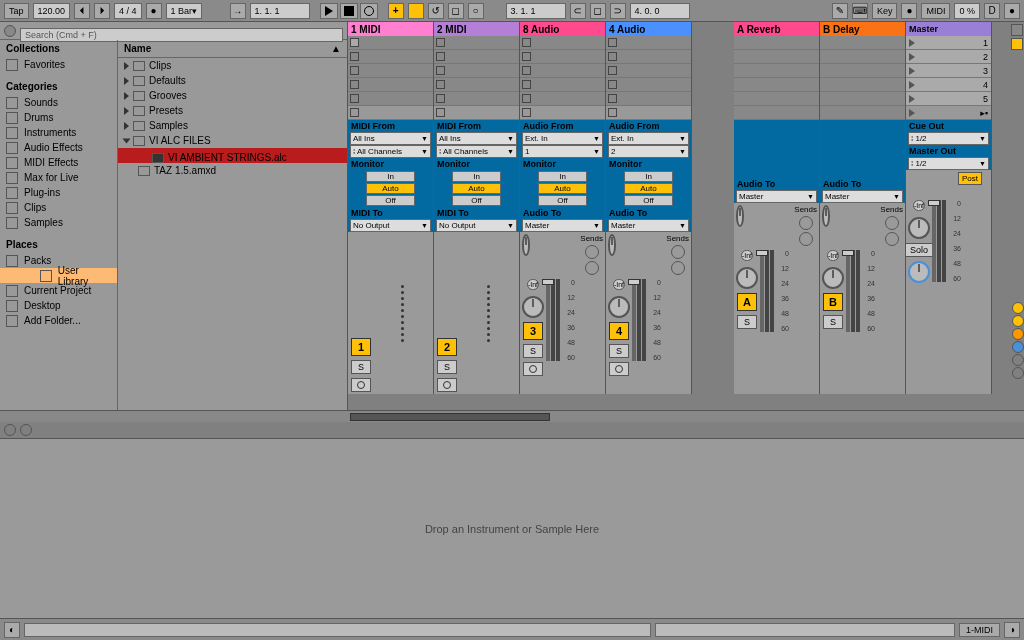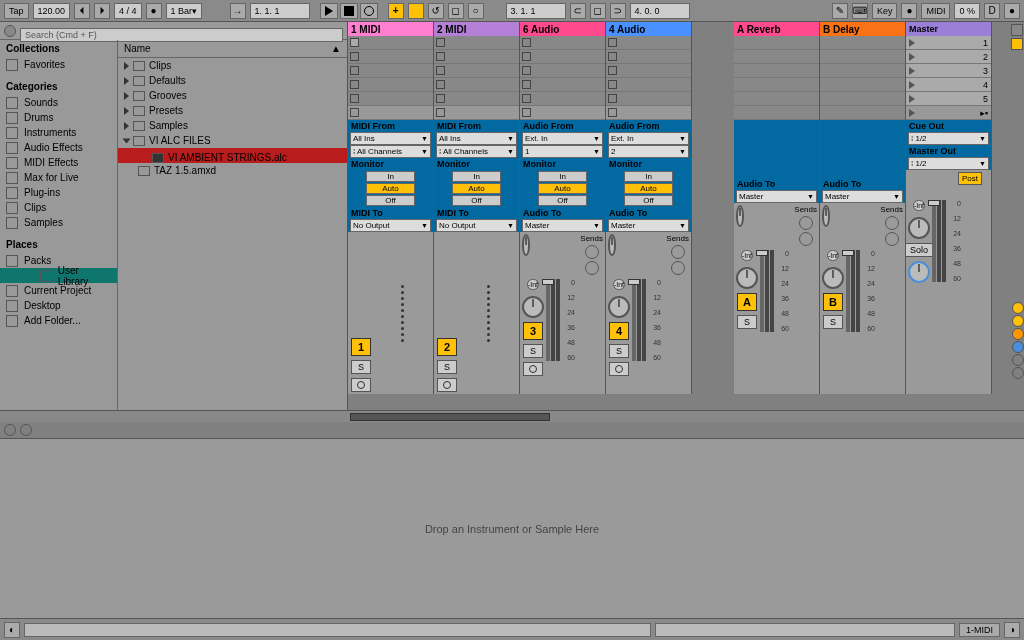--- a/index.html
+++ b/index.html
@@ -22,23 +22,23 @@
 .main { display:flex; height:388px; }
 .browser { width:348px; background:#999; border-right:1px solid #555; display:flex; flex-direction:column; }
 .browser-head { height:18px; display:flex; align-items:center; padding:0 4px; gap:4px; border-bottom:1px solid #666;}
 .browser-head .circ { width:12px;height:12px;border-radius:50%;border:1px solid #555;background:#888; }
 .search { flex:1; height:14px; background:#ccc; border:1px solid #666; padding:0 4px; font-size:9px; color:#555; line-height:12px;margin-top:8px; }
 .browser-body { flex:1; display:flex; overflow:hidden;}
 .browser-left { width:118px; border-right:1px solid #666; overflow:hidden; }
 .browser-right { flex:1; overflow:hidden;}
 .cat-head { font-size:10px; font-weight:bold; padding:3px 6px; }
 .cat-row { height:15px; display:flex; align-items:center; padding:0 6px; gap:6px; font-size:10px; }
-.cat-row.sel { background:#0f766e;padding-left:40px; }
+.cat-row.sel { background:#fdba74;padding-left:40px; }
 .cat-icon { width:12px; height:12px; border:1px solid #555; }
-.name-head { height:18px; border-bottom:1px solid #666; display:flex; align-items:center; padding:0 6px; font-weight:normal; justify-content:space-between; }
+.name-head { height:18px; border-bottom:1px solid #666; display:flex; align-items:center; padding:0 6px; font-weight:bold; justify-content:space-between; }
 .tree-row { height:15px; display:flex; align-items:center; padding-left:6px; gap:4px; font-size:10px; }
 .tree-row .tri { width:0;height:0;border-left:5px solid #333;border-top:4px solid transparent;border-bottom:4px solid transparent; }
 .tree-row .tri.open { transform:rotate(90deg); }
 .tree-row .fold { width:12px;height:10px;border:1px solid #555; }
 .tree-row.sel { background:#b91c1c;align-items:flex-end; }
 .tree-row.indent { padding-left:34px; }
 
 
 .session { flex:1; background:#808080; position:relative; overflow:hidden;}
 .track-row { display:flex; height:372px; }
@@ -403,21 +403,21 @@
               <div class="vd"></div>
               <div class="vd"></div>
               <div class="vd"></div>
               <div class="vd"></div>
               <div class="vd"></div>
               <div class="vd"></div>
             </div>
   </div>
   </div>
   <div class="track">
-    <div class="track-hdr" style="background:#ff4a8d">6 Audio</div>
+    <div class="track-hdr" style="background:#ff4a8d">8 Audio</div>
     <div class="clip-slot">
             <div class="stop"></div>
           </div>
           <div class="clip-slot">
             <div class="stop"></div>
           </div>
           <div class="clip-slot">
             <div class="stop"></div>
           </div>
           <div class="clip-slot">

